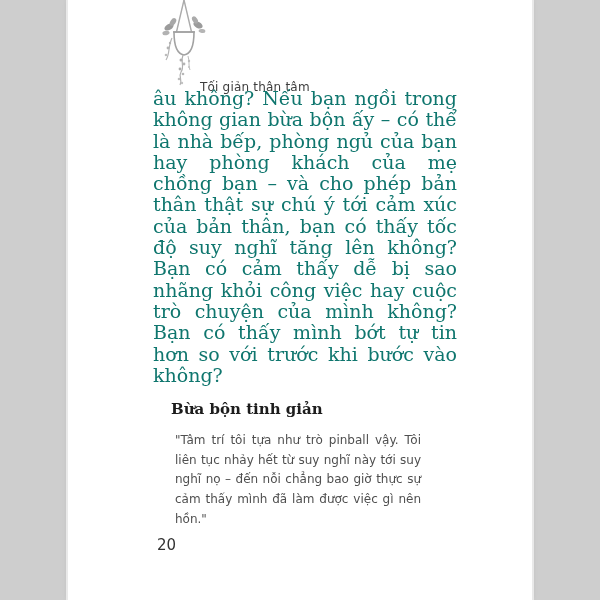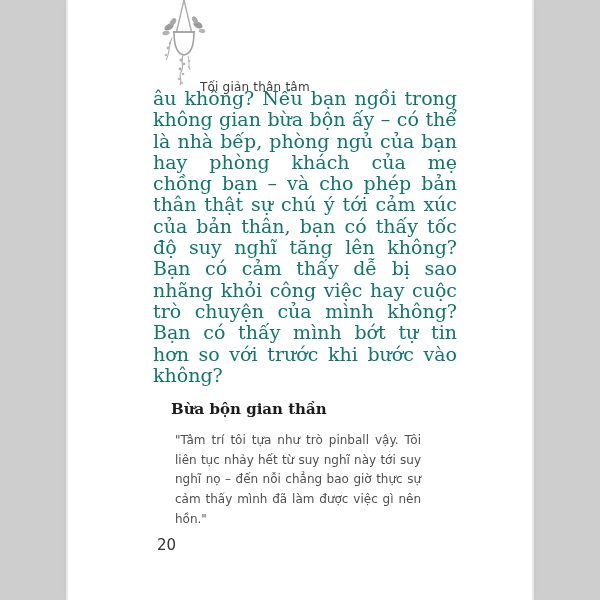--- a/index.html
+++ b/index.html
@@ -113,21 +113,21 @@
     <circle cx="31" cy="61" r="1.2" fill="#bcbcbc"></circle>
     <circle cx="31" cy="67" r="1.1" fill="#c4c4c4"></circle>
   </svg>
 
   <div class="running-head">Tối giản thân tâm</div>
 
   <div class="content">
     <p class="body-para">âu không? Nếu bạn ngồi trong không gian bừa bộn ấy – có thể là nhà bếp, phòng ngủ của bạn hay phòng khách của mẹ chồng bạn – và cho phép bản thân thật sự chú ý tới cảm xúc của bản thân, bạn có thấy tốc độ suy nghĩ tăng lên không? Bạn có cảm thấy dễ bị sao nhãng khỏi công việc hay cuộc trò chuyện của mình không? Bạn có thấy mình bớt tự tin hơn so với trước khi bước vào không?</p>
 
 
-    <h2 class="section-heading">Bừa bộn gian thần</h2>
+    <h2 class="section-heading">Bừa bộn tinh giản</h2>
 
 
     <div class="quote-block">"Tâm trí tôi tựa như trò pinball vậy. Tôi liên tục nhảy hết từ suy nghĩ này tới suy nghĩ nọ – đến nỗi chẳng bao giờ thực sự cảm thấy mình đã làm được việc gì nên hồn."</div>
 
   </div>
 
   <div class="page-number">20</div>
 
 </div>
 

